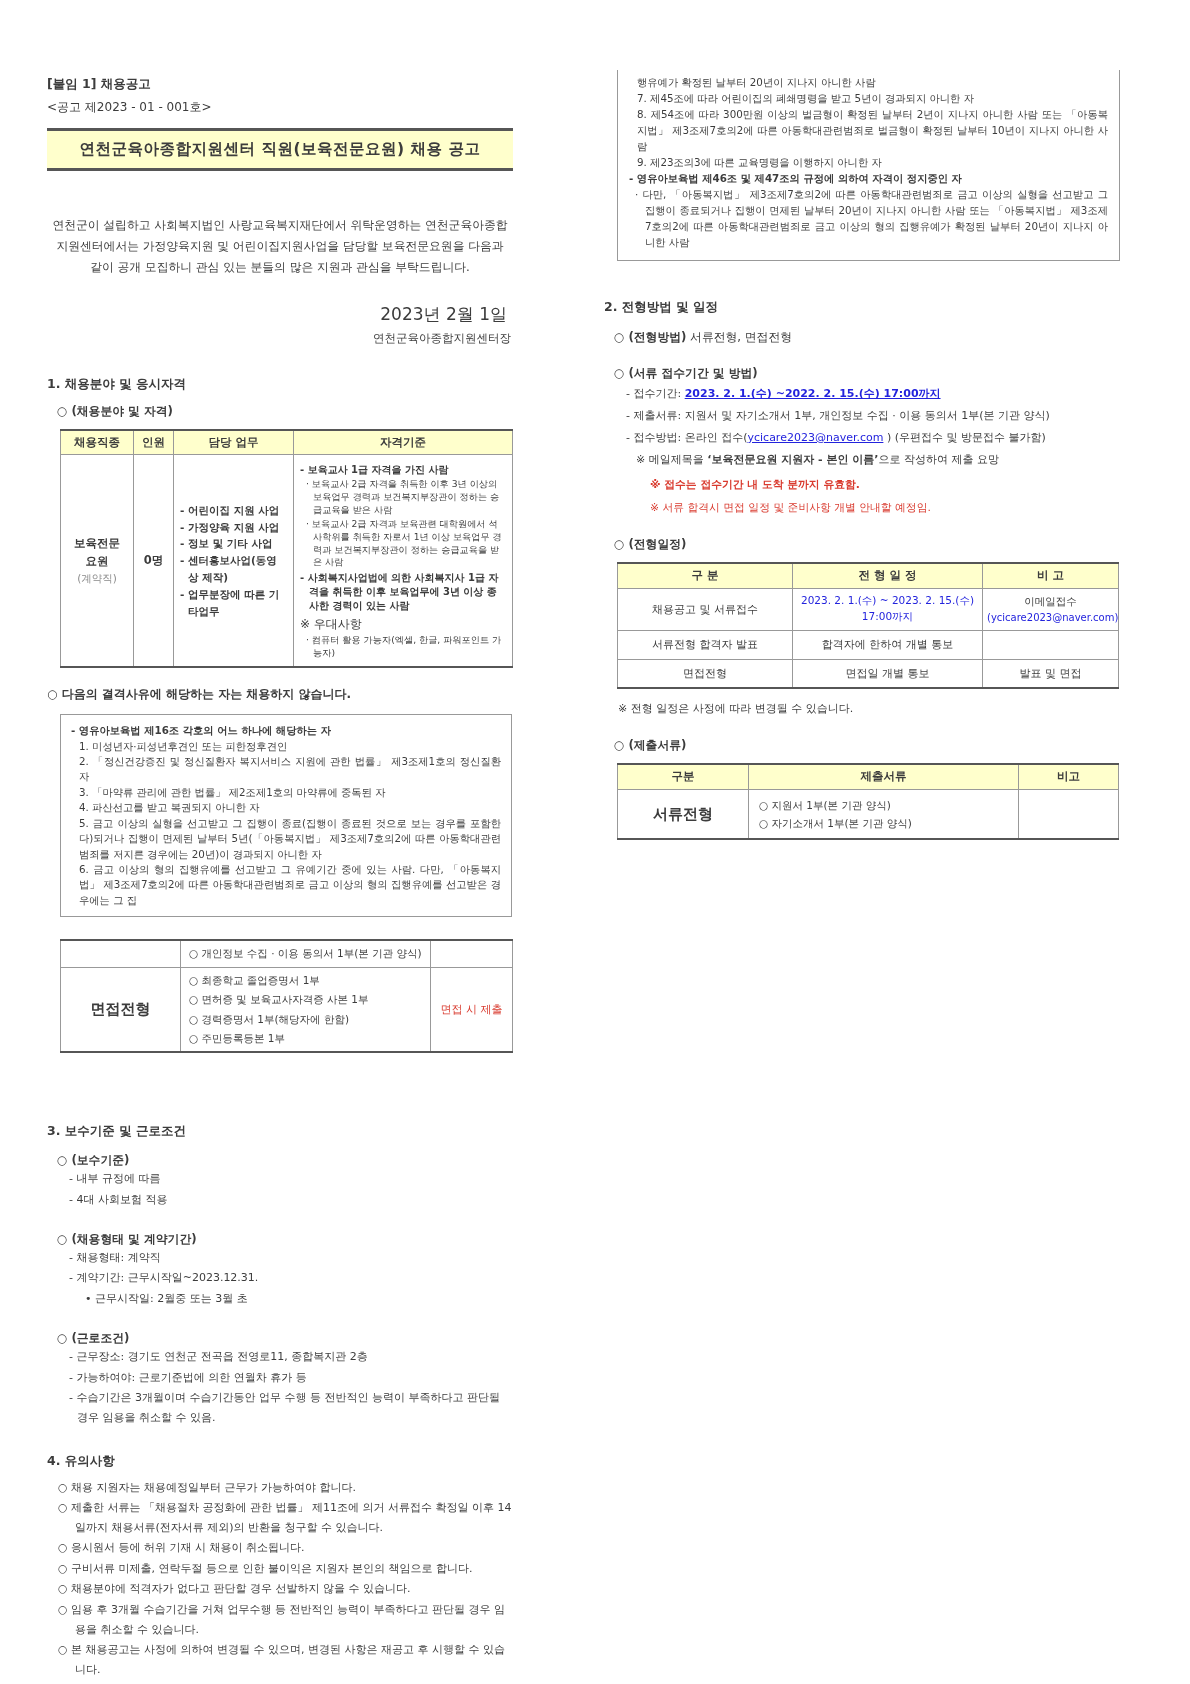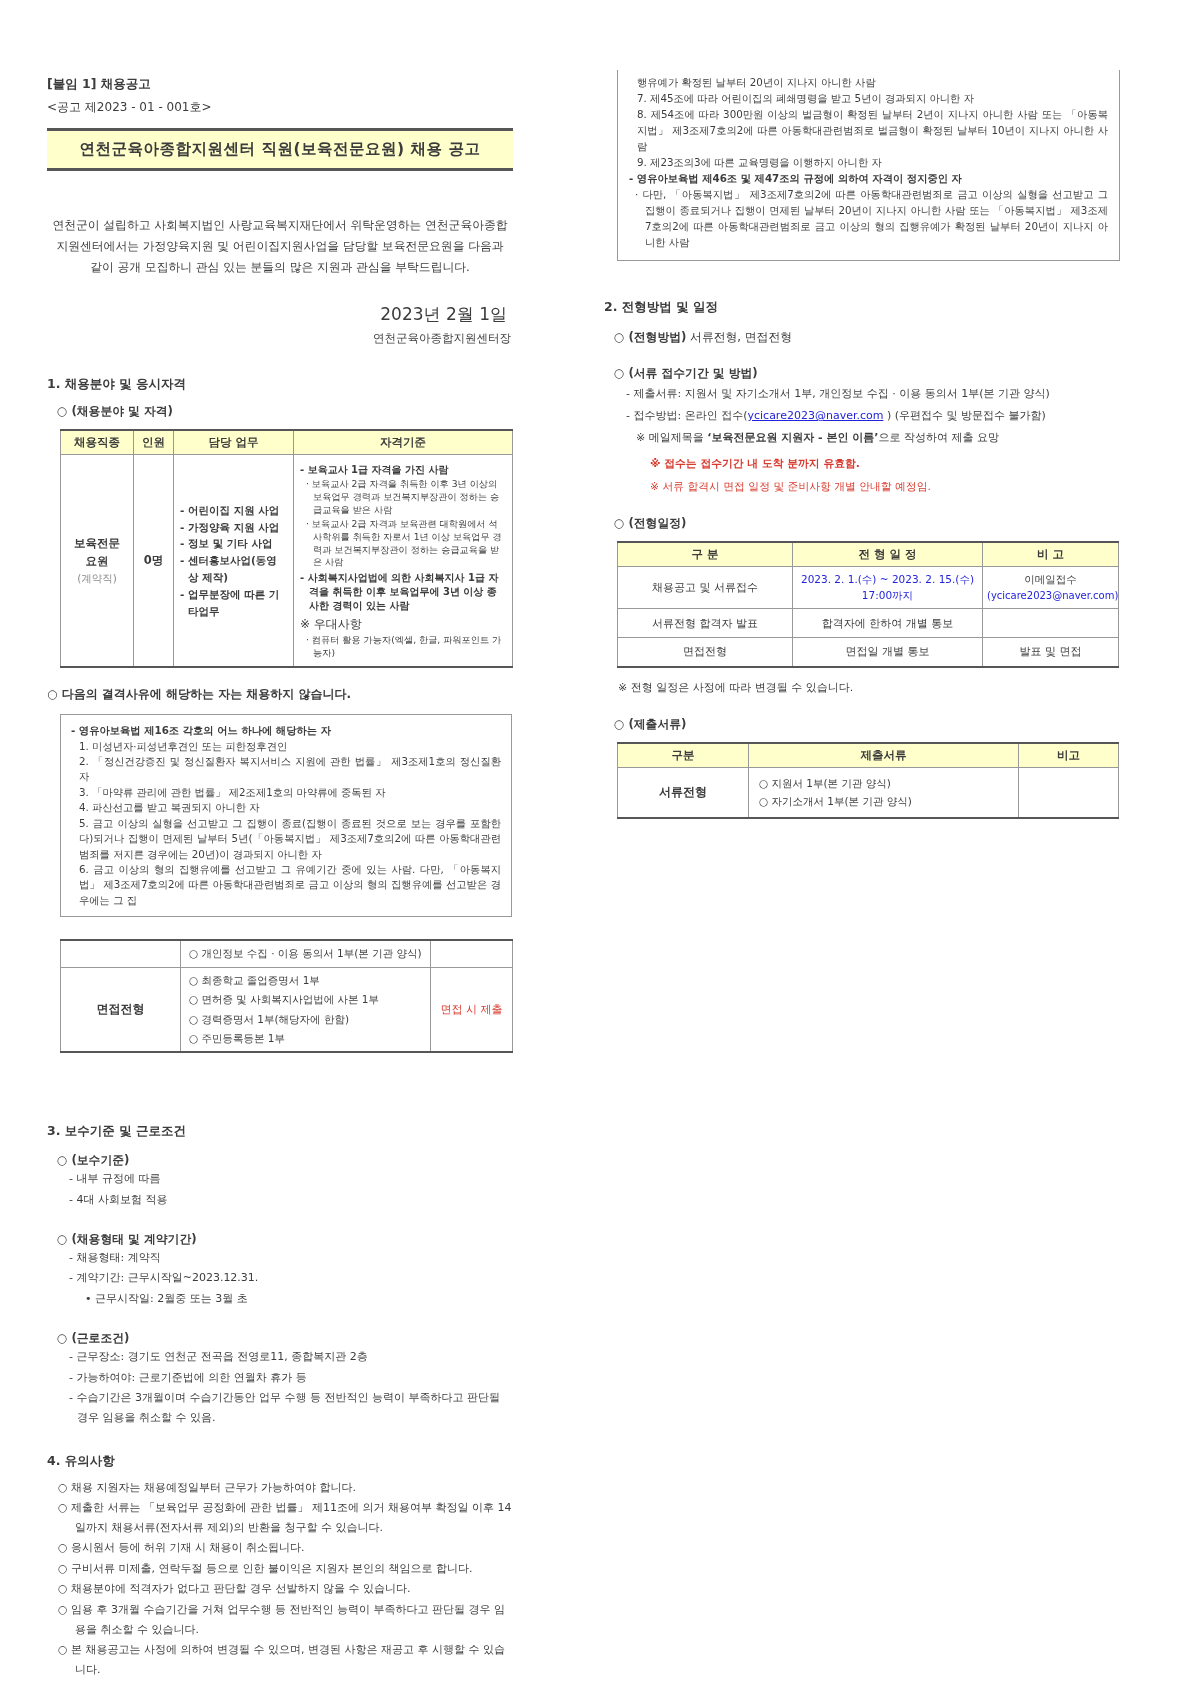--- a/index.html
+++ b/index.html
@@ -59,21 +59,21 @@
   .bx{text-align:justify;}
   .bx.num{padding-left:8px;}
   .bx.b{font-weight:bold;}
   .bx.hang{padding-left:12px;text-indent:-12px;}
   .bx.dot{padding-left:16px;text-indent:-10px;}
 
   .cont-tbl{margin-top:22px;width:452px;}
   .cont-tbl td{vertical-align:middle;padding:3px 8px;}
   .partial-row td{height:23px;}
   .cont-item{font-size:10.5px;line-height:1.85;}
-  .cell-label{font-weight:bold;font-size:12px;}
+  .cell-label{font-weight:bold;font-size:15px;}
   .red-cell{color:var(--red);font-size:11px;}
 
   .s3-h{margin-top:70px;}
   .sub-h{margin-top:13px;}
   .sub-h2{margin-top:22px;}
   .li{font-size:11px;line-height:1.85;padding-left:22px;}
   .li-deep{padding-left:38px;}
   .hang8{padding-left:30px;text-indent:-8px;}
   .time-strong{font-weight:bold;text-decoration:underline;font-size:11.5px;}
 
@@ -191,21 +191,21 @@
           <td></td>
           <td>
             <div class="cont-item">○ 개인정보 수집 · 이용 동의서 1부(본 기관 양식)</div>
           </td>
           <td></td>
         </tr>
         <tr>
           <td class="jc cell-label">면접전형</td>
           <td>
             <div class="cont-item">○ 최종학교 졸업증명서 1부</div>
-            <div class="cont-item">○ 면허증 및 사회복지사업법에 사본 1부</div>
+            <div class="cont-item">○ 면허증 및 보육교사자격증 사본 1부</div>
             <div class="cont-item">○ 경력증명서 1부(해당자에 한함)</div>
             <div class="cont-item">○ 주민등록등본 1부</div>
           </td>
           <td class="jc red-cell">면접 시 제출</td>
         </tr>
       </tbody>
     </table>
 
     <div class="h1 s3-h">3. 보수기준 및 근로조건</div>
 
@@ -219,21 +219,21 @@
     <div class="li li-deep">• 근무시작일: 2월중 또는 3월 초</div>
 
     <div class="h2 sub-h2">○ (근로조건)</div>
     <div class="li">- 근무장소: 경기도 연천군 전곡읍 전영로11, 종합복지관 2층</div>
     <div class="li">- 가능하여야: 근로기준법에 의한 연월차 휴가 등</div>
     <div class="li hang8">- 수습기간은 3개월이며 수습기간동안 업무 수행 등 전반적인 능력이 부족하다고 판단될 경우 임용을 취소할 수 있음.</div>
 
     <div class="h1 s4-h">4. 유의사항</div>
     <div class="notes">
       <div class="note-li">○ 채용 지원자는 채용예정일부터 근무가 가능하여야 합니다.</div>
-      <div class="note-li">○ 제출한 서류는 「보육업무 공정화에 관한 법률」 제11조에 의거 채용여부 확정일 이후 14일까지 채용서류(전자서류 제외)의 반환을 청구할 수 있습니다.</div>
+      <div class="note-li">○ 제출한 서류는 「채용절차 공정화에 관한 법률」 제11조에 의거 서류접수 확정일 이후 14일까지 채용서류(전자서류 제외)의 반환을 청구할 수 있습니다.</div>
       <div class="note-li">○ 응시원서 등에 허위 기재 시 채용이 취소됩니다.</div>
       <div class="note-li">○ 구비서류 미제출, 연락두절 등으로 인한 불이익은 지원자 본인의 책임으로 합니다.</div>
       <div class="note-li">○ 채용분야에 적격자가 없다고 판단할 경우 선발하지 않을 수 있습니다.</div>
       <div class="note-li">○ 임용 후 3개월 수습기간을 거쳐 업무수행 등 전반적인 능력이 부족하다고 판단될 경우 임용을 취소할 수 있습니다.</div>
       <div class="note-li">○ 본 채용공고는 사정에 의하여 변경될 수 있으며, 변경된 사항은 재공고 후 시행할 수 있습니다.</div>
 
     </div>
 
   </div>
 
@@ -246,20 +246,21 @@
       <div class="bx num">9. 제23조의3에 따른 교육명령을 이행하지 아니한 자</div>
       <div class="bx b hang">- 영유아보육법 제46조 및 제47조의 규정에 의하여 자격이 정지중인 자</div>
       <div class="bx dot">· 다만, 「아동복지법」 제3조제7호의2에 따른 아동학대관련범죄로 금고 이상의 실형을 선고받고 그 집행이 종료되거나 집행이 면제된 날부터 20년이 지나지 아니한 사람 또는 「아동복지법」 제3조제7호의2에 따른 아동학대관련범죄로 금고 이상의 형의 집행유예가 확정된 날부터 20년이 지나지 아니한 사람</div>
     </div>
 
     <div class="h1 s2-h">2. 전형방법 및 일정</div>
 
     <div class="method-line"><span class="b">○ (전형방법)</span><span> 서류전형, 면접전형</span></div>
 
     <div class="h2 receipt-h">○ (서류 접수기간 및 방법)</div>
+    <div class="r-li"><span>- 접수기간: </span><span class="blue-ul">2023. 2. 1.(수)  ~2022. 2. 15.(수) 17:00까지</span></div>
     <div class="r-li">- 제출서류: 지원서 및 자기소개서 1부, 개인정보 수집 · 이용 동의서 1부(본 기관 양식)</div>
     <div class="r-li"><span>- 접수방법: 온라인 접수(</span><span class="email">ycicare2023@naver.com</span><span> ) (우편접수 및 방문접수 불가함)</span></div>
     <div class="r-li mail-note"><span>※ 메일제목을 </span><span class="b">‘보육전문요원 지원자 - 본인 이름’</span><span>으로 작성하여 제출 요망</span></div>
     <div class="red-note b">※ 접수는 접수기간 내 도착 분까지 유효함.</div>
     <div class="red-note">※ 서류 합격시 면접 일정 및 준비사항 개별 안내할 예정임.</div>
 
     <div class="h2 sch-h">○ (전형일정)</div>
 
     <table class="tbl sch-tbl">
       <colgroup>

